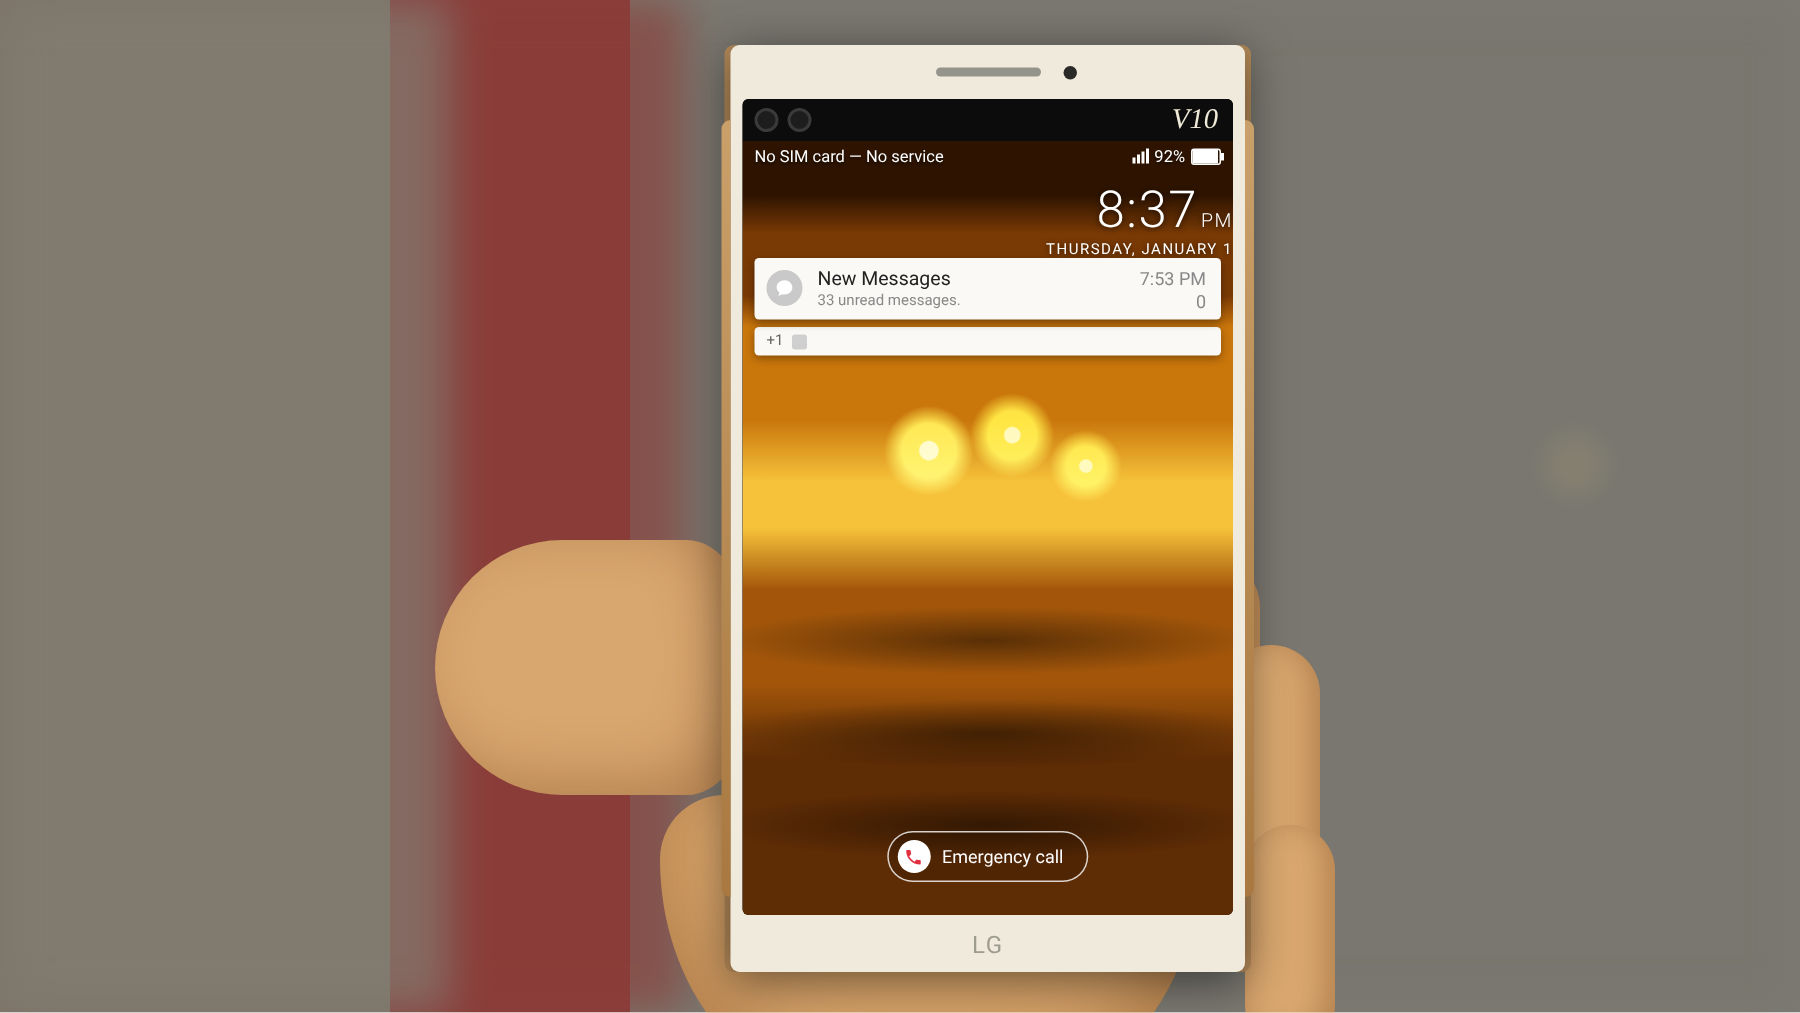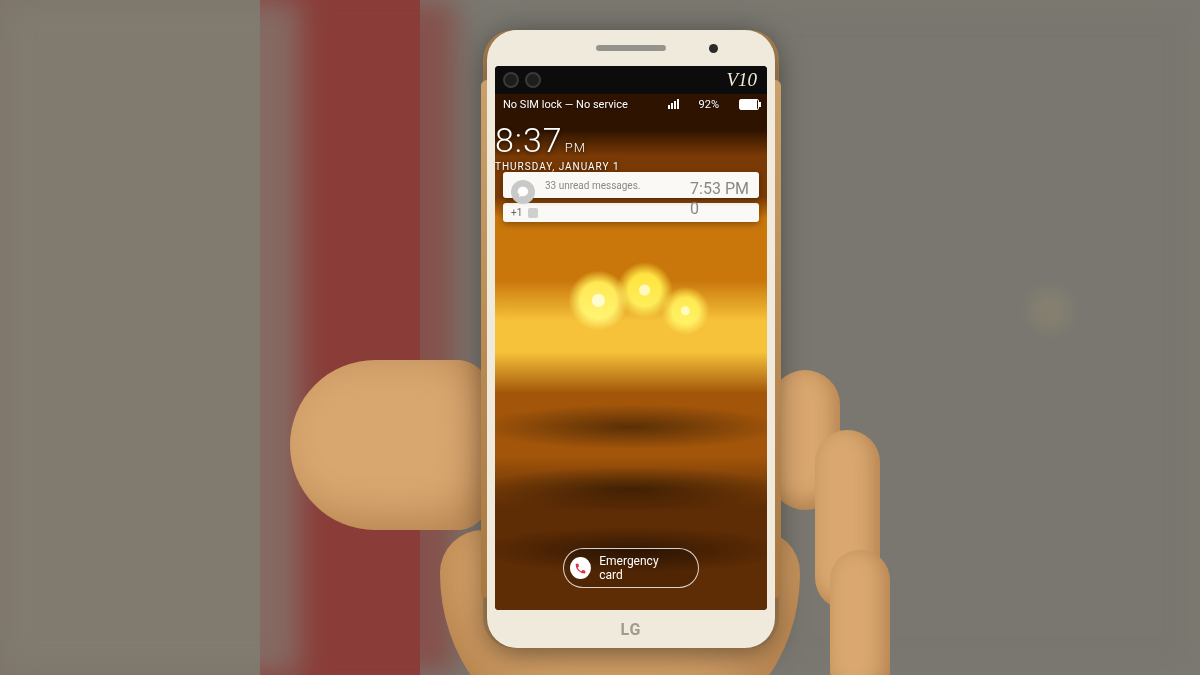--- a/index.html
+++ b/index.html
@@ -13,62 +13,62 @@
  filter:blur(14px)}
 
 .hand{position:absolute;left:260px;top:300px;width:640px;height:430px;pointer-events:none}
 .thumb{position:absolute;left:30px;top:60px;width:210px;height:170px;background:#d8a66f;border-radius:120px 60px 60px 120px/120px 90px 90px 120px;box-shadow:inset -20px -10px 40px rgba(100,50,10,.3)}
 .palm{position:absolute;left:180px;top:230px;width:360px;height:200px;background:#d7a369;border-radius:60px 60px 180px 180px/60px 60px 220px 220px;box-shadow:inset 0 -20px 50px rgba(90,40,0,.3)}
 .finger{position:absolute;background:#d9a76f;border-radius:40px;box-shadow:inset -6px -6px 20px rgba(90,40,0,.3)}
 .f1{right:60px;top:70px;width:70px;height:140px}
 .f2{right:20px;top:130px;width:65px;height:180px}
 .f3{right:10px;top:250px;width:60px;height:150px}
 
-.phone{position:absolute;left:487px;top:30px;width:288px;height:618px;background:#f0eadd;border-radius:30px;box-shadow:0 6px 30px rgba(0,0,0,.5), -4px 0 0 #b78c5a, 4px 0 0 #b78c5a}
+.phone{position:absolute;left:487px;top:30px;width:343px;height:618px;background:#f0eadd;border-radius:6px;box-shadow:0 6px 30px rgba(0,0,0,.5), -4px 0 0 #b78c5a, 4px 0 0 #b78c5a}
 .phone::before,.phone::after{content:"";position:absolute;top:50px;bottom:50px;width:6px;background:linear-gradient(#caa06a,#a87840);}
 .phone::before{left:-6px;border-radius:6px 0 0 6px}
 .phone::after{right:-6px;border-radius:0 6px 6px 0}
 .speaker{position:absolute;top:15px;left:50%;transform:translateX(-50%);width:70px;height:6px;border-radius:4px;background:#95948c}
 .prox{position:absolute;top:14px;left:222px;width:9px;height:9px;border-radius:50%;background:#2a2a28}
-.brand{position:absolute;bottom:9px;left:0;right:0;text-align:center;font-size:16px;font-weight:700;color:#9e9b8f;letter-spacing:1px}
+.brand{position:absolute;bottom:9px;left:0;right:0;text-align:center;font-size:16px;font-weight:400;color:#9e9b8f;letter-spacing:1px}
 
 .screen{position:absolute;left:8px;right:8px;top:36px;bottom:38px;border-radius:4px;overflow:hidden;background:#000}
 
 .ticker{height:28px;background:#0c0c0c;display:flex;align-items:center;justify-content:space-between;color:#e8e0d0}
 .cams{display:flex;gap:6px;padding-left:8px}
 .cam{width:12px;height:12px;border-radius:50%;background:#1d1d1d;border:2px solid #3a3a3a}
 .v10{font-family:"Brush Script MT","Segoe Script",cursive;font-style:italic;font-size:19px;padding-right:10px;color:#f0ead8}
 
 .wall{position:absolute;left:0;right:0;top:28px;bottom:0;background:
  radial-gradient(circle at 38% 40%,#fff6c8 0 6px,#ffd34a 7px 18px,transparent 30px),
  radial-gradient(circle at 55% 38%,#fff3ba 0 5px,#ffcf3b 6px 16px,transparent 28px),
  radial-gradient(circle at 70% 42%,#ffefb0 0 4px,#ffc838 5px 13px,transparent 24px),
  linear-gradient(180deg,#2e1400 0 7%,#7a3a05 12% 20%,#c9760b 24% 36%,#f6c23a 44% 50%,#a3560a 58% 70%,#5e2c05 80% 100%);
  background-blend-mode:screen,screen,screen,normal}
 .ripple{position:absolute;left:-20px;right:-20px;height:46px;border-radius:50%;background:radial-gradient(ellipse at center,rgba(0,0,0,.45),transparent 70%)}
 .r1{top:60%}.r2{top:72%}.r3{top:84%}
 
 .status{position:absolute;top:0;left:0;right:0;height:20px;display:flex;align-items:center;justify-content:space-between;padding:0 8px;color:#fff;font-size:11px;text-shadow:0 1px 2px rgba(0,0,0,.6)}
-.sb-right{display:flex;align-items:center;gap:20px}
+.sb-right{display:flex;align-items:center;gap:4px}
 .sig{display:inline-flex;align-items:flex-end;gap:1px}.sig i{width:2px;background:#fff;display:inline-block}.sig i:nth-child(1){height:4px}.sig i:nth-child(2){height:6px}.sig i:nth-child(3){height:8px}.sig i:nth-child(4){height:10px}
 .batt{width:18px;height:9px;border:1px solid #fff;border-radius:2px;position:relative}
 .batt::after{content:"";position:absolute;right:-3px;top:2px;width:2px;height:5px;background:#fff}
 .batt i{display:block;height:100%;width:92%;background:#fff}
 
-.clock{position:absolute;top:26px;left:0;right:0;text-align:left;color:#fff;text-shadow:0 1px 4px rgba(0,0,0,.7)}
+.clock{position:absolute;top:26px;left:0;right:0;text-align:right;color:#fff;text-shadow:0 1px 4px rgba(0,0,0,.7)}
 .clock .time{font-size:34px;font-weight:300;letter-spacing:1px}
 .clock .ampm{font-size:13px;margin-left:2px}
 .clock .date{font-size:10px;letter-spacing:1px;margin-top:1px}
 
 .cards{position:absolute;top:78px;left:8px;right:8px}
 .card{background:#faf9f6;border-radius:3px;padding:7px 10px 7px 42px;position:relative;margin-bottom:5px;box-shadow:0 2px 6px rgba(0,0,0,.35)}
 .card .ico{position:absolute;left:8px;top:8px;width:24px;height:24px;border-radius:50%;background:#c9c9c9;display:flex;align-items:center;justify-content:center;color:#fff}
 .card .ttl{font-size:13px;color:#222}
 .card .sub{font-size:10px;color:#888;margin-top:1px}
-.card .meta{position:absolute;right:10px;top:7px;font-size:16px;color:#888;line-height:1.25}
+.card .meta{position:absolute;right:10px;top:7px;text-align:right;font-size:12px;color:#888;line-height:1.25}
 .more{background:#faf9f6;border-radius:3px;font-size:10px;color:#666;padding:4px 8px;display:flex;align-items:center;gap:6px;box-shadow:0 2px 6px rgba(0,0,0,.35)}
 .more .box{width:10px;height:10px;background:#cfcfcf;border-radius:2px}
 
 .swipe{position:absolute;bottom:130px;left:0;right:0;text-align:center;color:#fff;font-size:12px;text-shadow:0 1px 3px rgba(0,0,0,.7)}
 
 .emerg{position:absolute;bottom:22px;left:50%;transform:translateX(-50%);display:flex;align-items:center;gap:8px;border:1px solid rgba(255,255,255,.8);border-radius:24px;padding:5px 16px 5px 6px;color:#fff;font-size:12px;background:rgba(0,0,0,.15)}
 .emerg .ph{width:22px;height:22px;border-radius:50%;background:#fff;color:#e03040;display:flex;align-items:center;justify-content:center;font-size:13px}
 svg{display:block}
 </style>
 </head>
@@ -98,21 +98,21 @@
         </div>
         <span class="v10">V10</span>
       </div>
 
       <div class="wall">
         <div class="ripple r1"></div>
         <div class="ripple r2"></div>
         <div class="ripple r3"></div>
 
         <div class="status">
-          <span>No SIM lock — No service</span>
+          <span>No SIM card — No service</span>
           <span class="sb-right">
             <span class="sig">
                 <i></i>
                 <i></i>
                 <i></i>
                 <i></i>
               </span>
             <span>92%</span>
             <span class="batt">
                 <i></i>
@@ -127,20 +127,21 @@
           <div class="date">THURSDAY, JANUARY 1</div>
         </div>
 
         <div class="cards">
           <div class="card">
             <span class="ico">
               <svg width="14" height="14" viewBox="0 0 24 24" fill="#fff">
                   <path d="M12 3C7 3 3 6.6 3 11c0 2.4 1.2 4.5 3.2 6L5 21l4.4-2c.8.2 1.7.3 2.6.3 5 0 9-3.6 9-8S17 3 12 3z"></path>
                 </svg>
             </span>
+            <div class="ttl">New Messages</div>
             <div class="sub">33 unread messages.</div>
             <div class="meta">
               <div>7:53 PM</div>
               <div>0</div>
             </div>
           </div>
 
 
           <div class="more">
             <span>+1</span>
@@ -148,20 +149,20 @@
           </div>
         </div>
 
 
         <div class="emerg">
           <span class="ph">
             <svg width="13" height="13" viewBox="0 0 24 24" fill="currentColor">
                 <path d="M6.6 10.8a15 15 0 0 0 6.6 6.6l2.2-2.2a1 1 0 0 1 1-.25 11 11 0 0 0 3.5.56 1 1 0 0 1 1 1V20a1 1 0 0 1-1 1A17 17 0 0 1 3 4a1 1 0 0 1 1-1h3.5a1 1 0 0 1 1 1 11 11 0 0 0 .56 3.5 1 1 0 0 1-.25 1z"></path>
               </svg>
           </span>
-          <span>Emergency card</span>
+          <span>Emergency call</span>
         </div>
       </div>
     </div>
 
     <div class="brand">LG</div>
   </div>
 </div>
 
 </body></html>

